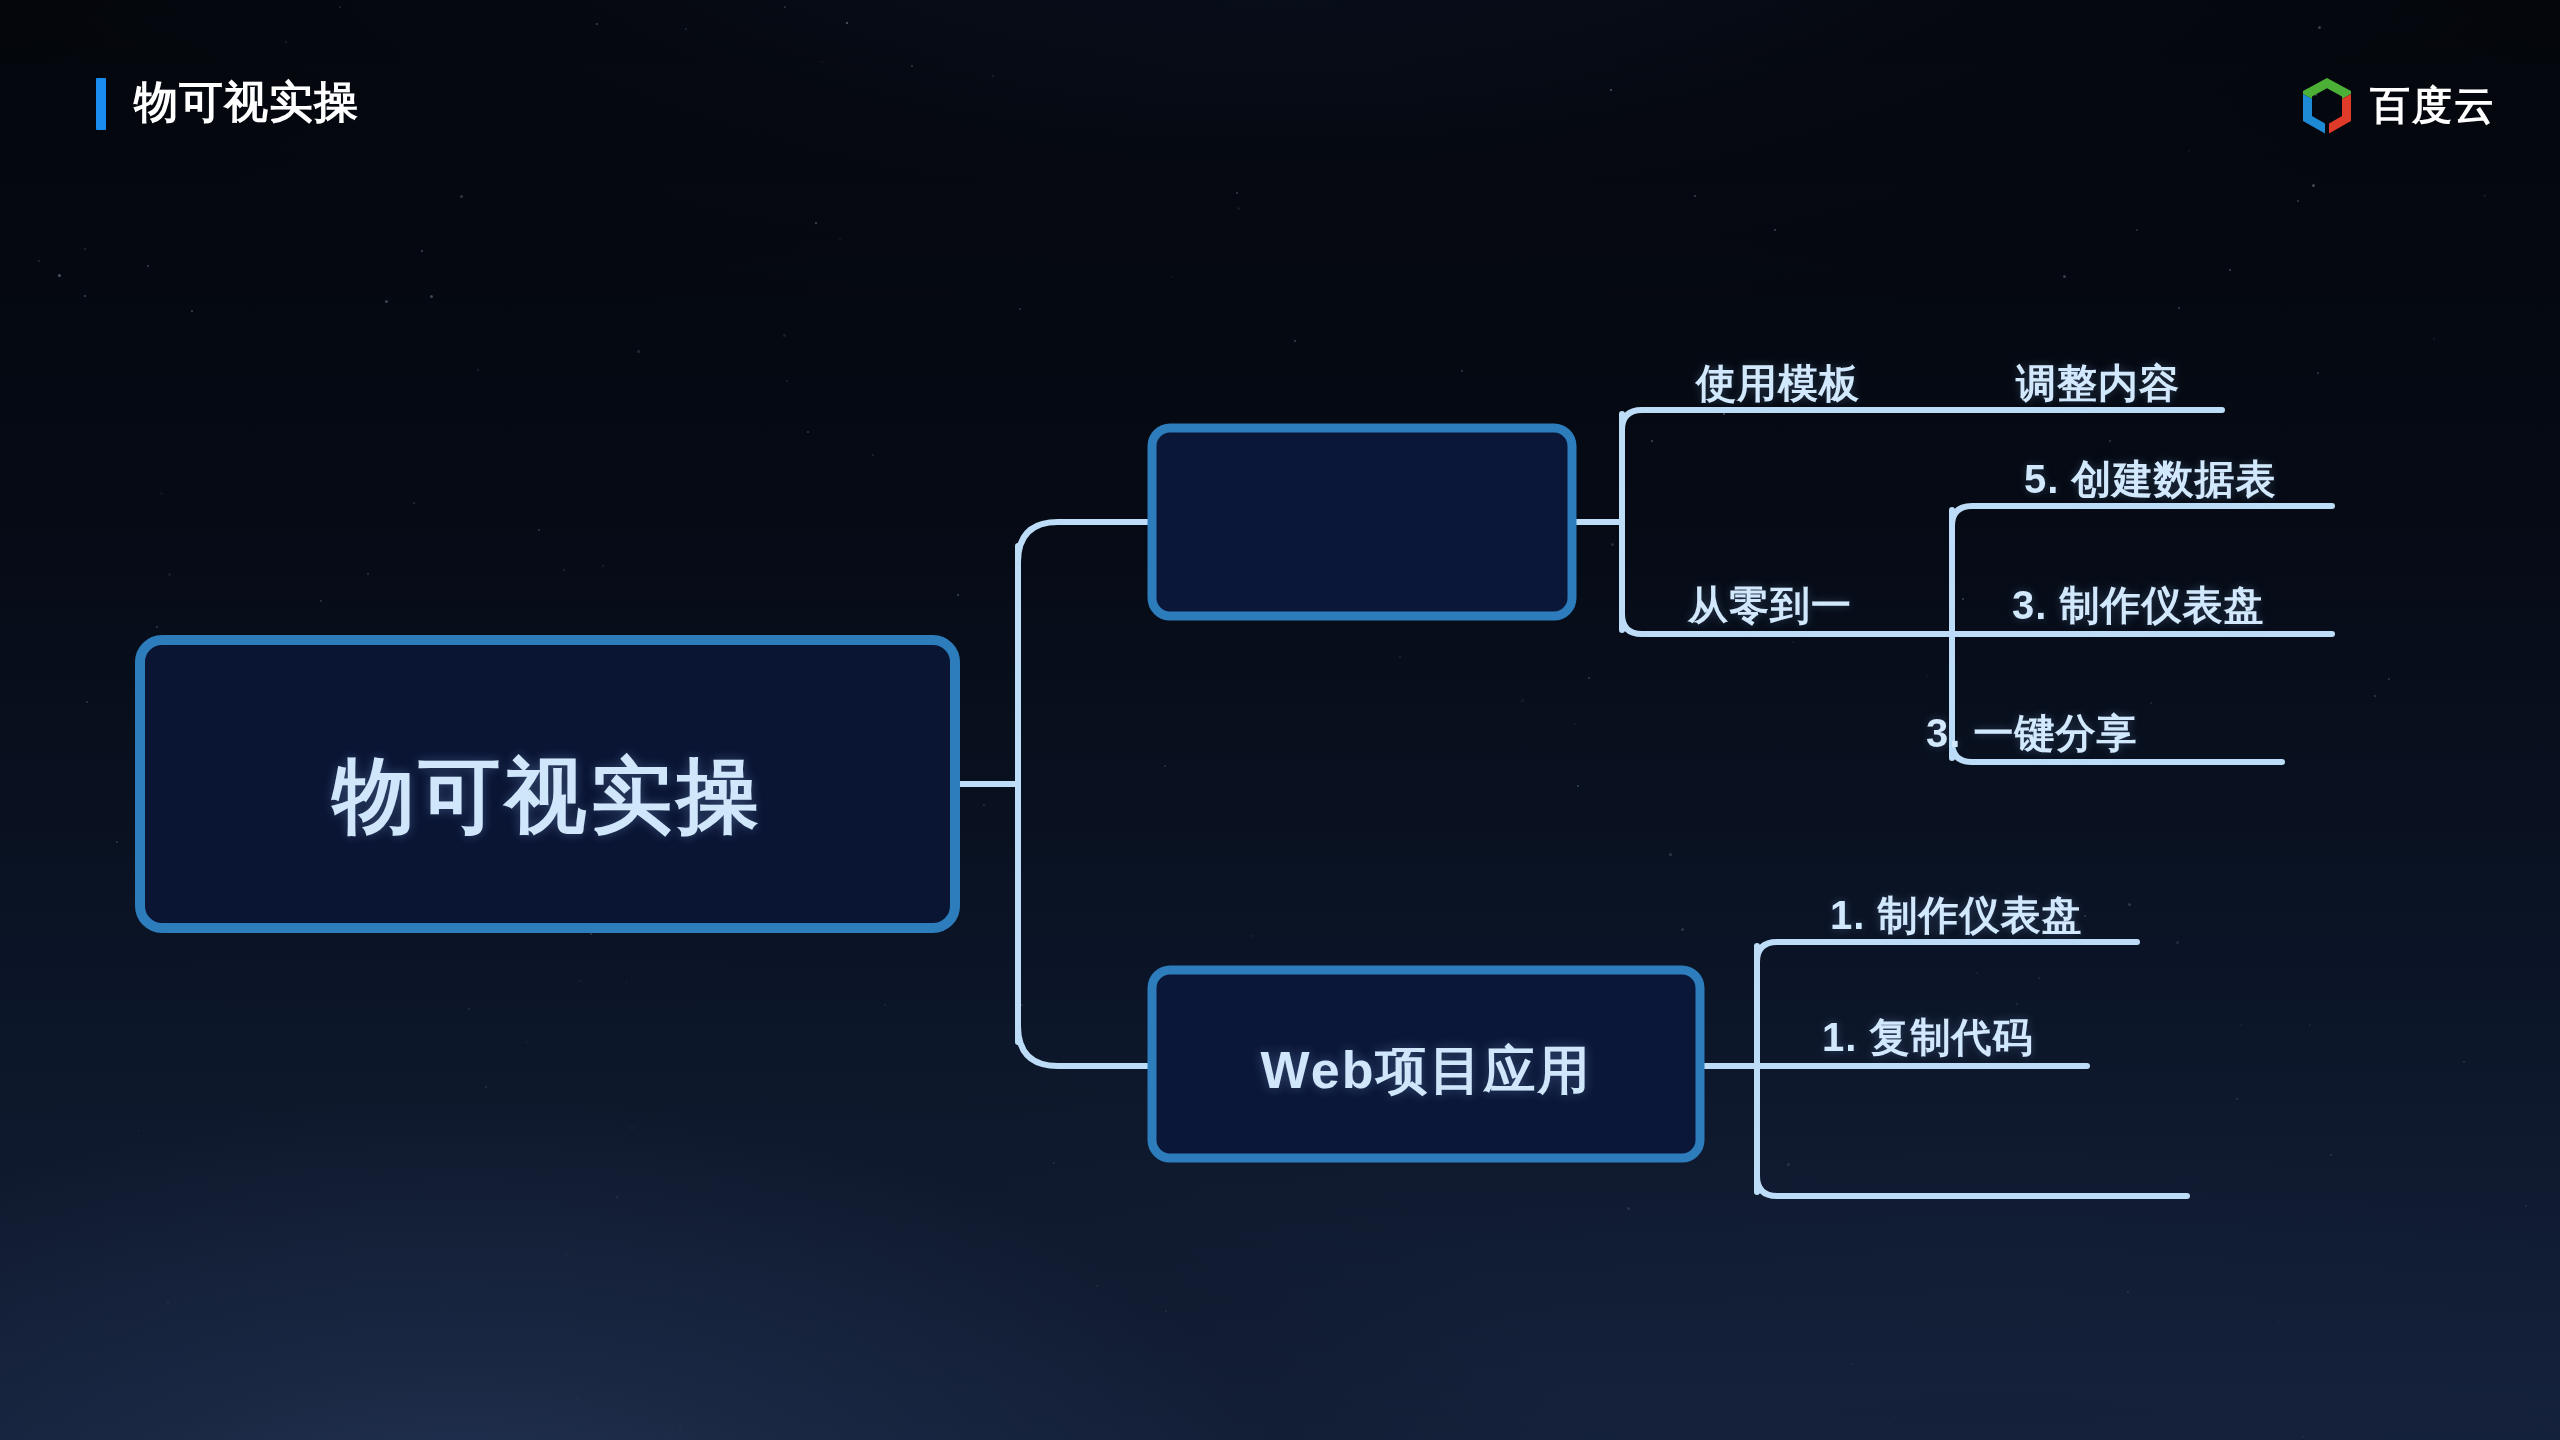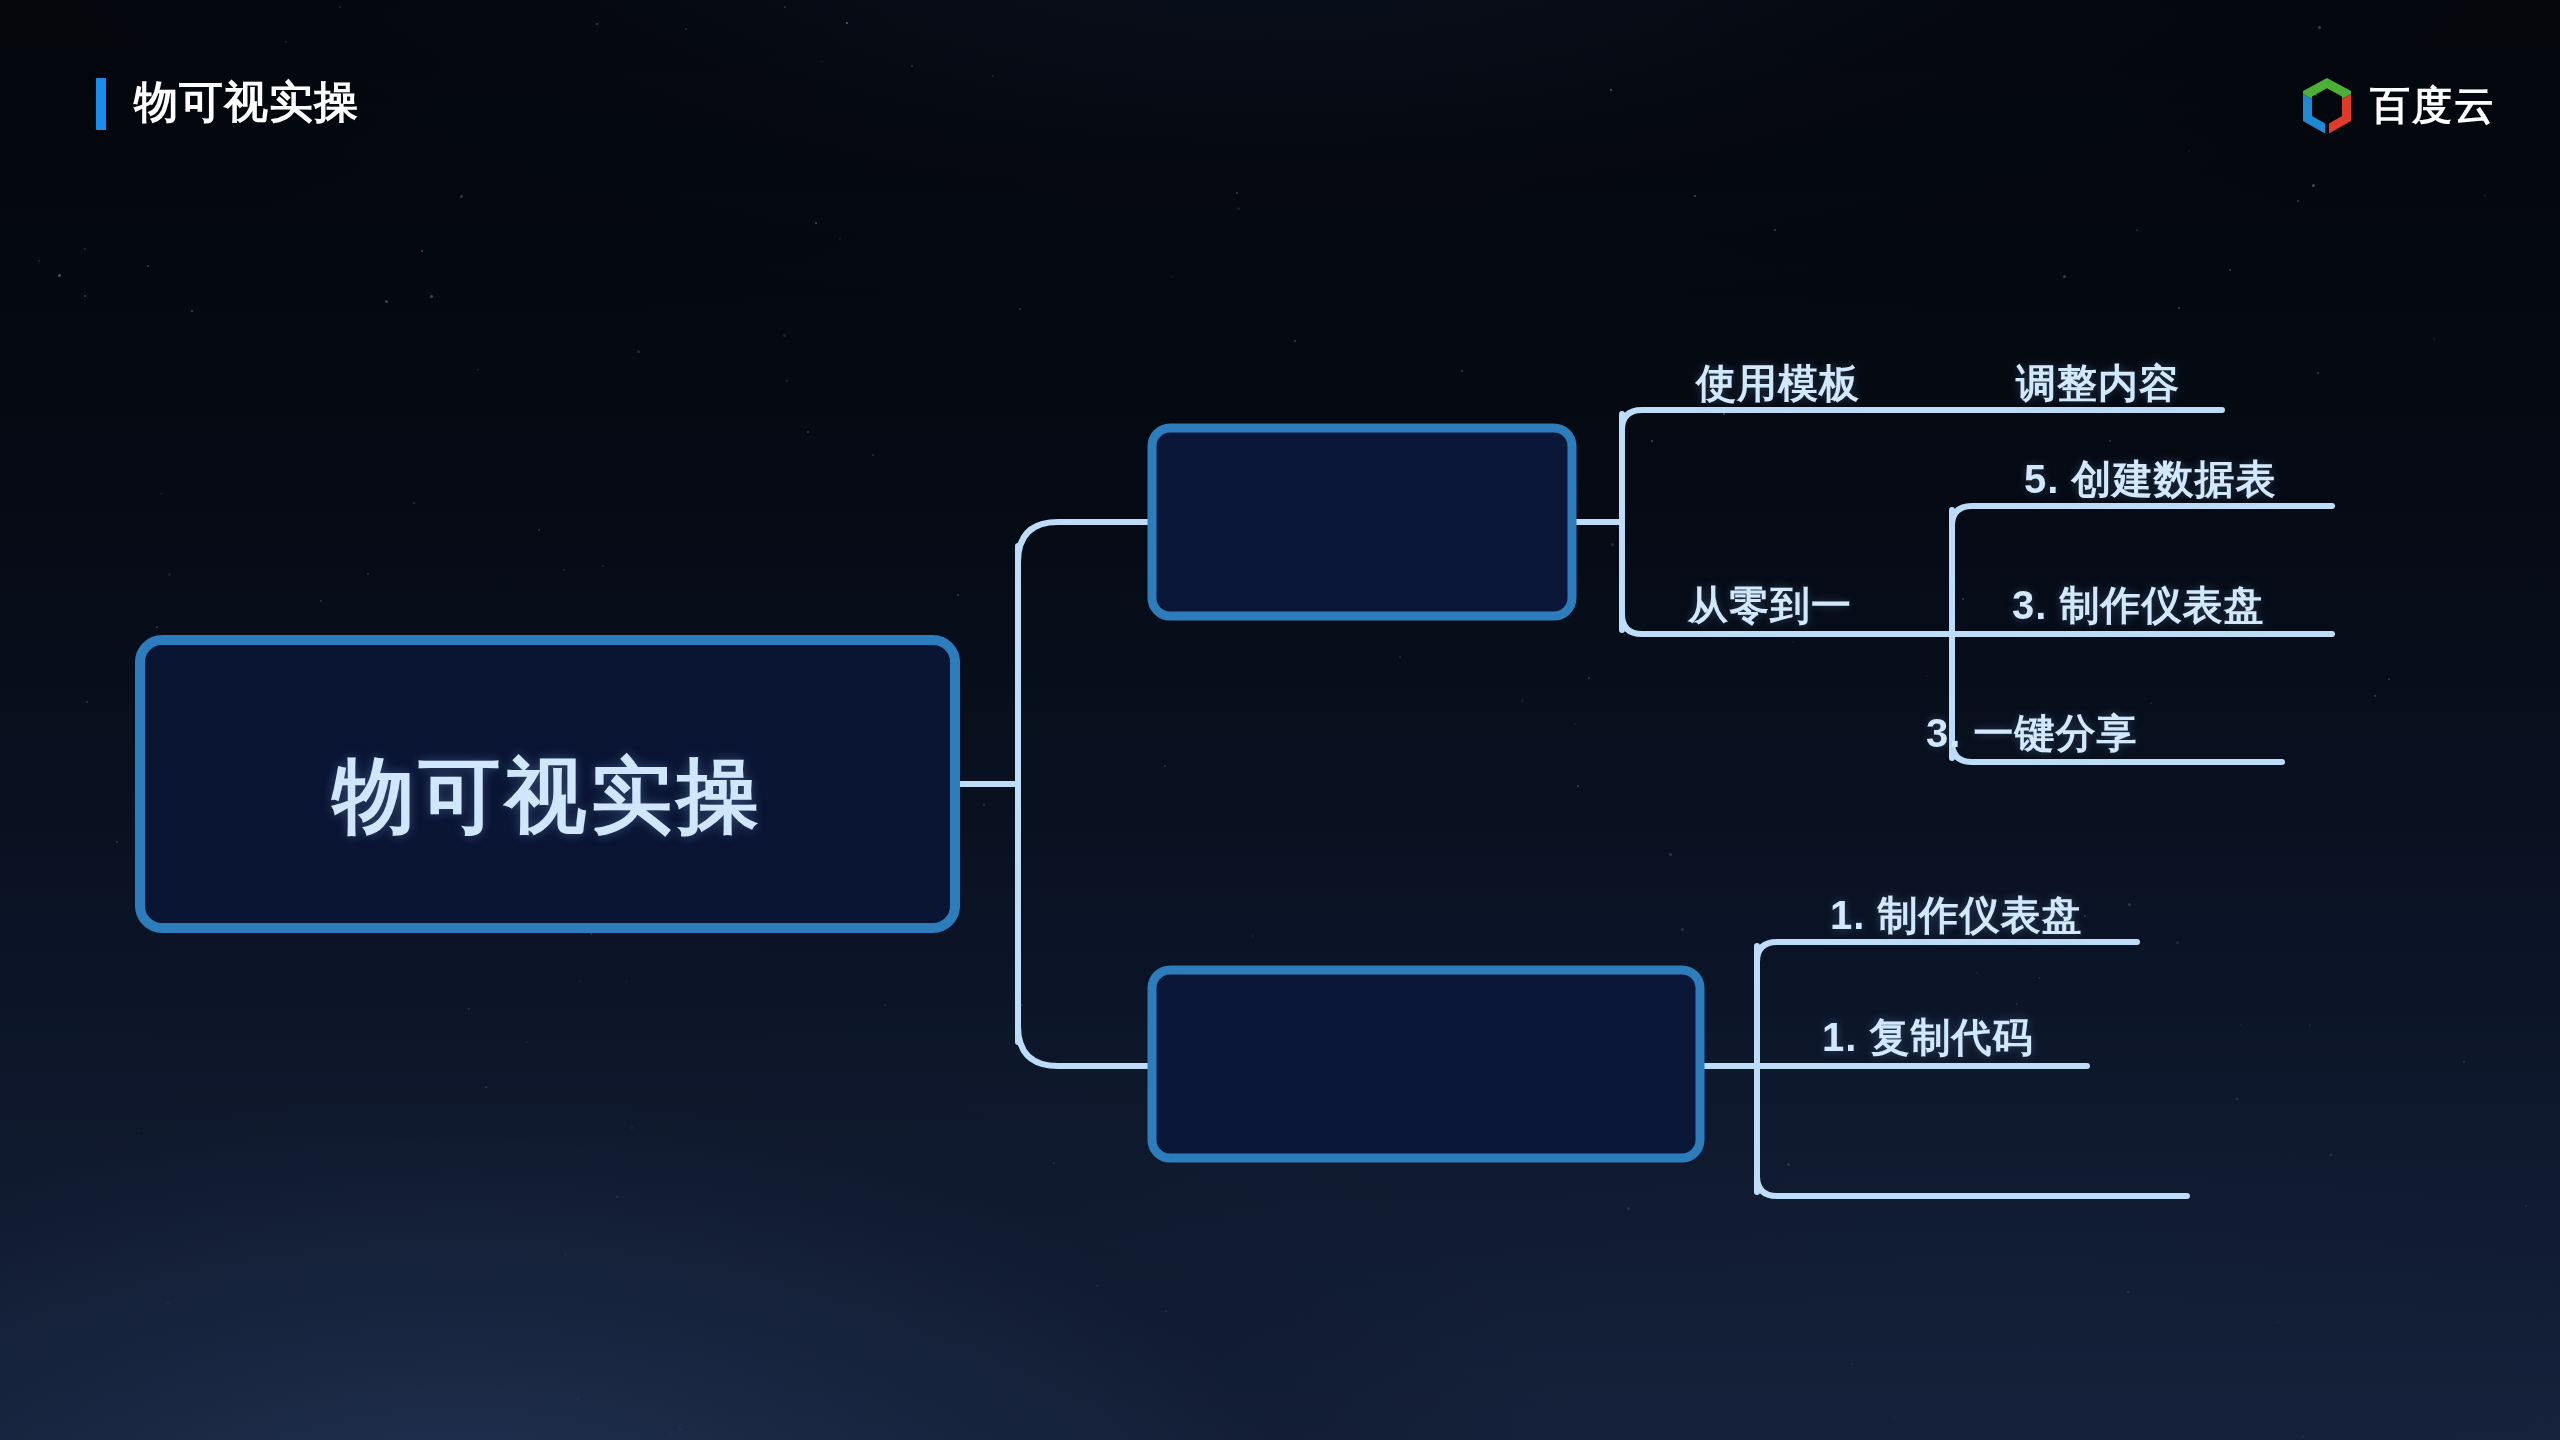--- a/index.html
+++ b/index.html
@@ -275,20 +275,21 @@
     <path class="conn" d="M 1757 1176 Q 1757 1196 1777 1196 L 2187 1196"></path>
 
     <rect class="node-box-root" x="140" y="640" width="815" height="288" rx="22" ry="22"></rect>
     <rect class="node-box" x="1152" y="428" width="420" height="188" rx="18" ry="18"></rect>
     <rect class="node-box" x="1152" y="970" width="548" height="188" rx="18" ry="18"></rect>
   </svg>
 
   <div class="node-label" id="root-label" style="left:140px; top:742px; width:815px;">物可视实操</div>
 
 
+  <div class="node-label branch-label" style="left:1152px; top:1036px; width:548px;">Web项目应用</div>
 
   <div class="leaf-label" style="left:1696px; top:356px;">使用模板</div>
   <div class="leaf-label" style="left:2016px; top:356px;">调整内容</div>
 
   <div class="leaf-label" style="left:1688px; top:578px;">从零到一</div>
   <div class="leaf-label" style="left:2024px; top:452px;">5. 创建数据表</div>
   <div class="leaf-label" style="left:2012px; top:578px;">3. 制作仪表盘</div>
   <div class="leaf-label" style="left:1926px; top:706px;">3. 一键分享</div>
 
   <div class="leaf-label" style="left:1830px; top:888px;">1. 制作仪表盘</div>

